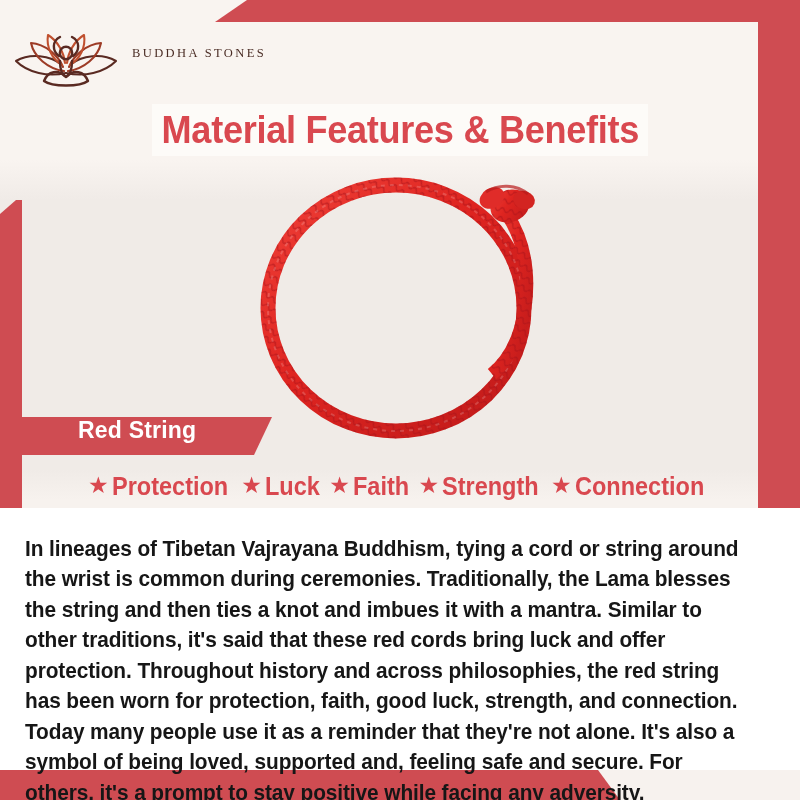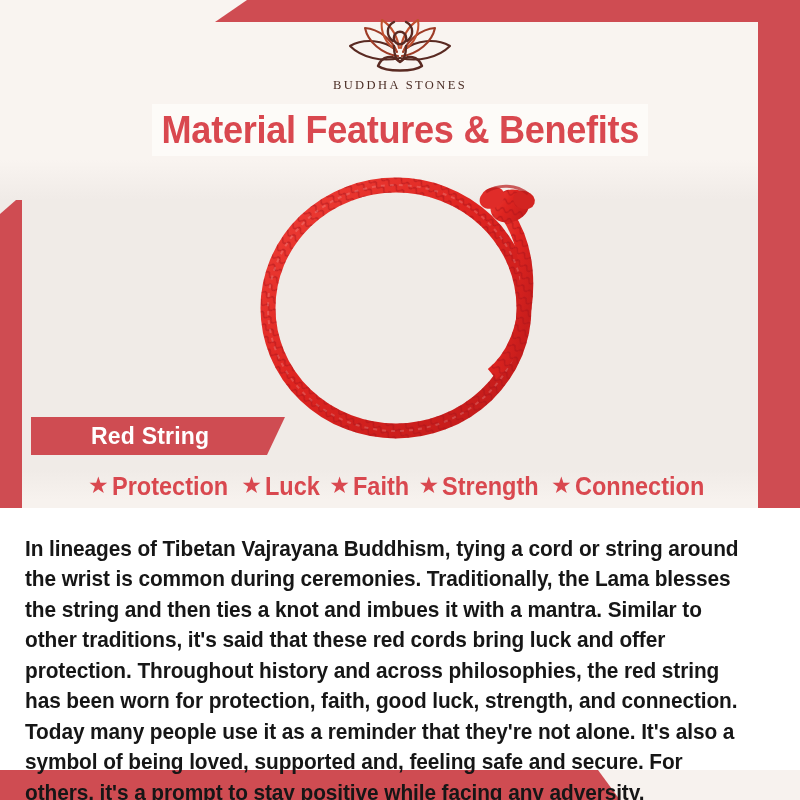--- a/index.html
+++ b/index.html
@@ -72,21 +72,21 @@
   }
 
   
   #header {
     position: absolute;
     top: 0;
     left: 0;
     width: 800px;
     height: 105px;
     display: flex;
-    flex-direction: column;
+    flex-direction: row;
     align-items: center;
     justify-content: flex-start;
   }
   #logo-mark {
     margin-top: 14px;
     width: 132px;
     height: 62px;
     display: block;
   }
   #logo-wordmark {
@@ -129,27 +129,26 @@
     left: 236px;
     width: 346px;
     height: 294px;
   }
   #product-photo svg { display: block; width: 100%; height: 100%; }
 
   
   #ribbon {
     position: absolute;
     top: 417px;
-    left: 31px;
+    left: 18px;
     width: 254px;
     height: 38px;
     background: #cf4c52;
     clip-path: polygon(0 0, 254px 0, 236px 38px, 0 38px);
     display: flex;
-    align-items: center;
   }
   #ribbon-label {
     margin-left: 60px;
     color: #ffffff;
     font-weight: 700;
     font-size: 23px;
     letter-spacing: 0.2px;
     white-space: nowrap;
   }
 

